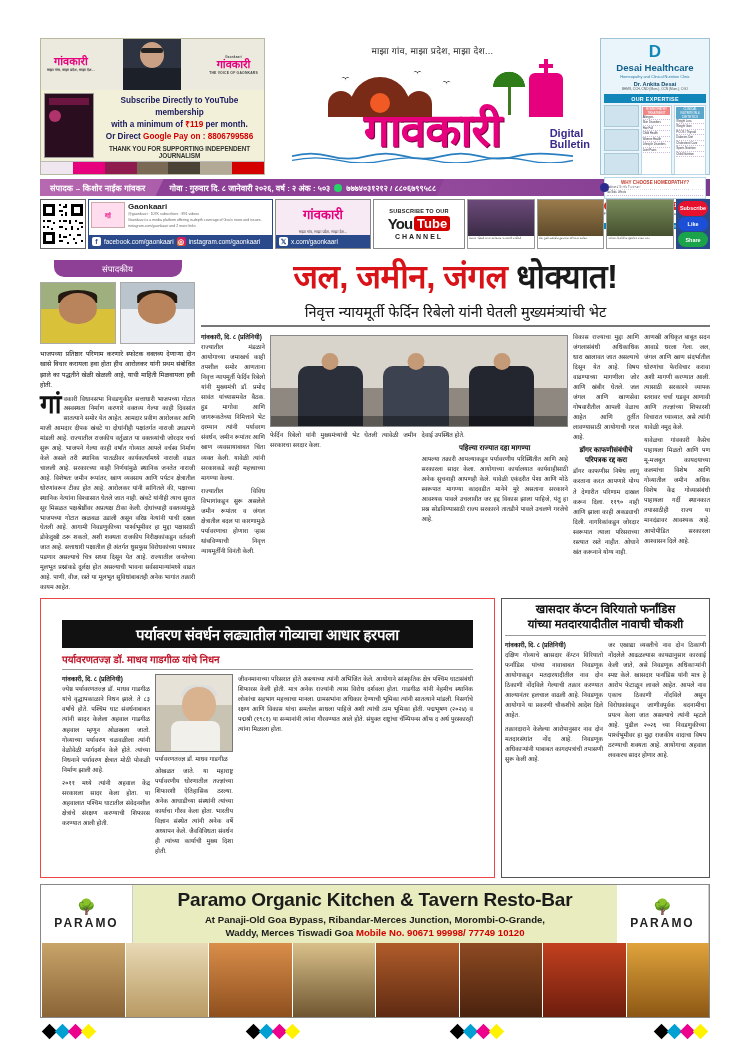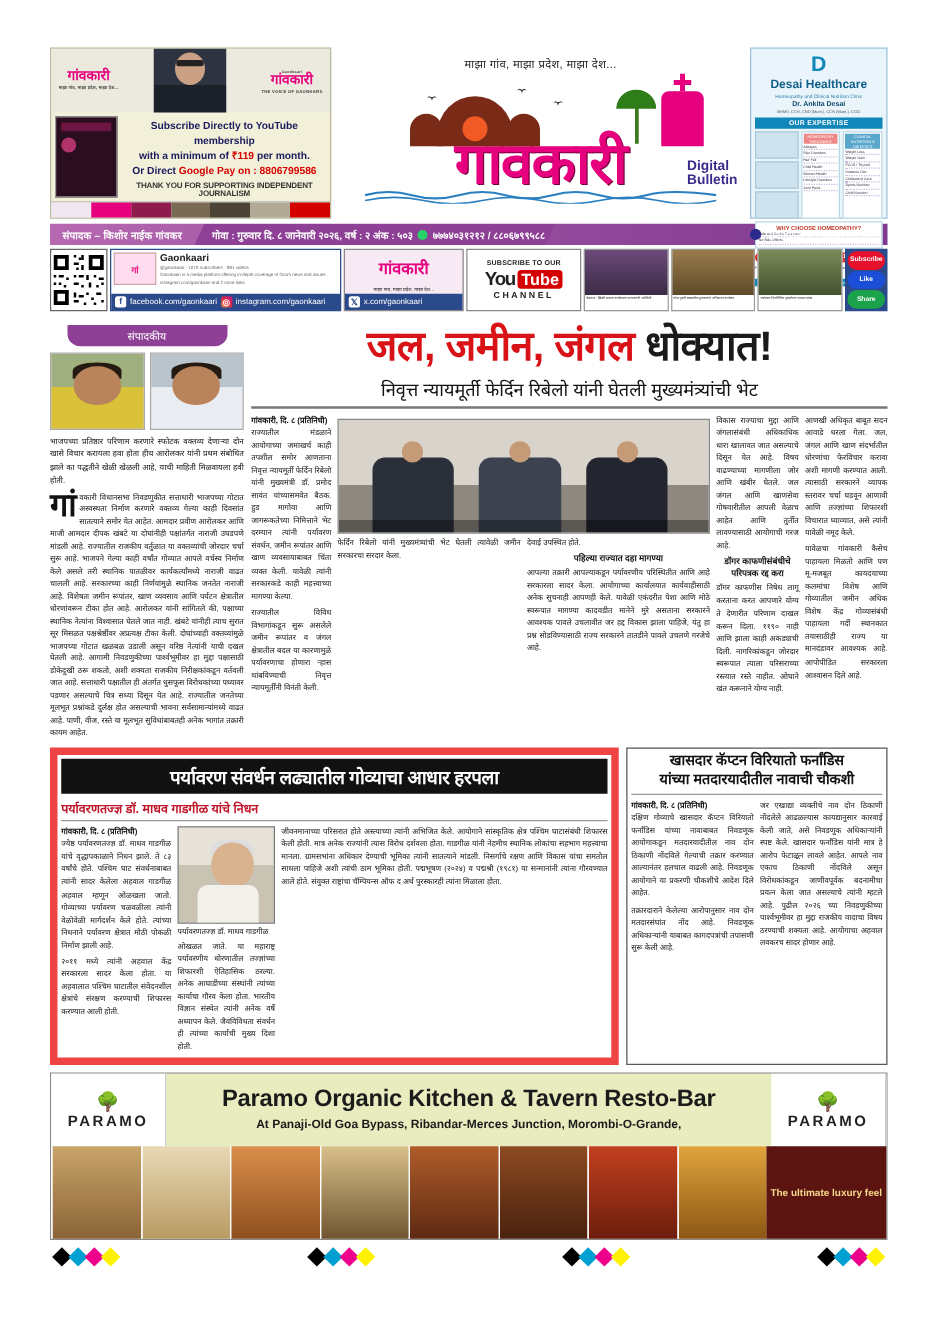--- a/index.html
+++ b/index.html
@@ -249,21 +249,21 @@
     position: relative; overflow:hidden;
   }
   .art-photo .man { position:absolute; bottom:0; width:22%; height:66%; background:#2a2f3a; border-radius:10px 10px 0 0;}
   .art-photo .man:before{content:"";position:absolute;left:50%;top:-13px;transform:translateX(-50%);width:17px;height:17px;border-radius:50%;background:#c59a77;}
   .art-photo .m1{left:9%;} .art-photo .m2{left:38%; background:#3c4250;} .art-photo .m3{left:67%; background:#23262e;}
   .art-photo .cap{position:absolute;bottom:0;left:0;right:0;height:10px;background:rgba(0,0,0,.35);}
   .subhead-c { font-size:7px; font-weight:bold; color:#111; text-align:center; line-height:1.45; margin:3px 0 1px;}
 
   
   .bottom-wrap { display:flex; gap:6px; margin-top:6px; }
-  .env-box { flex:1; border:6px solid #ef4444; padding:3px; }
+  .env-box { flex:1; border:1px solid #ef4444; padding:21px; }
   .blackbar {
     background:#111; color:#fff; font-size:15px; font-weight:bold;
     text-align:center; padding:4px 6px; letter-spacing:-.3px;
   }
   .env-sub { font-size:10px; font-weight:bold; color:#c0172b; text-align:left; padding:4px 0 3px; border-bottom:1px solid #999;}
   .env-cols { display:flex; gap:5px; margin-top:4px; }
   .env-photo { height:78px; border:1px solid #777; background:linear-gradient(#e6e2d8 0 40%, #c9c3b4 40% 100%); position:relative;}
   .env-photo .head{position:absolute;left:34%;top:16%;width:34px;height:36px;border-radius:48%;background:#d9b38f;}
   .env-photo .hair{position:absolute;left:33%;top:13%;width:36px;height:12px;border-radius:18px 18px 0 0;background:#ddd;}
   .env-photo .body{position:absolute;left:20%;bottom:0;width:64%;height:40%;background:#f2f0ea;border-radius:8px 8px 0 0;}
@@ -638,37 +638,40 @@
   <div class="footer-ad">
     <div class="fa-top">
       <div class="fa-logo">
         <div class="fa-tree">🌳</div>
         <div class="fa-name">PARAMO</div>
       </div>
       <div class="fa-mid">
         <div class="fa-title">Paramo Organic Kitchen &amp; Tavern Resto-Bar</div>
         <div class="fa-addr">
           <div>At Panaji-Old Goa Bypass, Ribandar-Merces Junction, Morombi-O-Grande,</div>
+          <div>
+            <span>Waddy, Merces Tiswadi Goa</span>
+            <span class="fa-mob">Mobile No. 90671 99998/ 77749 10120</span>
+          </div>
         </div>
       </div>
       <div class="fa-logo">
         <div class="fa-tree">🌳</div>
         <div class="fa-name">PARAMO</div>
       </div>
     </div>
     <div class="fa-strip">
       <div class="fa-cell" style="background:linear-gradient(#c8a46a,#8a6436)"></div>
       <div class="fa-cell" style="background:linear-gradient(#e8d9b5,#b99a63)"></div>
       <div class="fa-cell" style="background:linear-gradient(#d98e4a,#8e4f1e)"></div>
       <div class="fa-cell" style="background:linear-gradient(#d9c08a,#6f5630)"></div>
       <div class="fa-cell" style="background:linear-gradient(#b05c2a,#5e2a12)"></div>
       <div class="fa-cell" style="background:linear-gradient(#8d4a22,#4a220e)"></div>
       <div class="fa-cell" style="background:linear-gradient(#c2401f,#6d1d0d)"></div>
       <div class="fa-cell" style="background:linear-gradient(#e0a33c,#8c5714)"></div>
-      <div class="fa-right">The ultimate luxury feel</div>
     </div>
   </div>
 
   <div class="cmyk-row">
     <div class="cmyk-group">
       <div class="dia k"></div>
         <div class="dia c"></div>
         <div class="dia m"></div>
         <div class="dia y"></div>
     </div>

